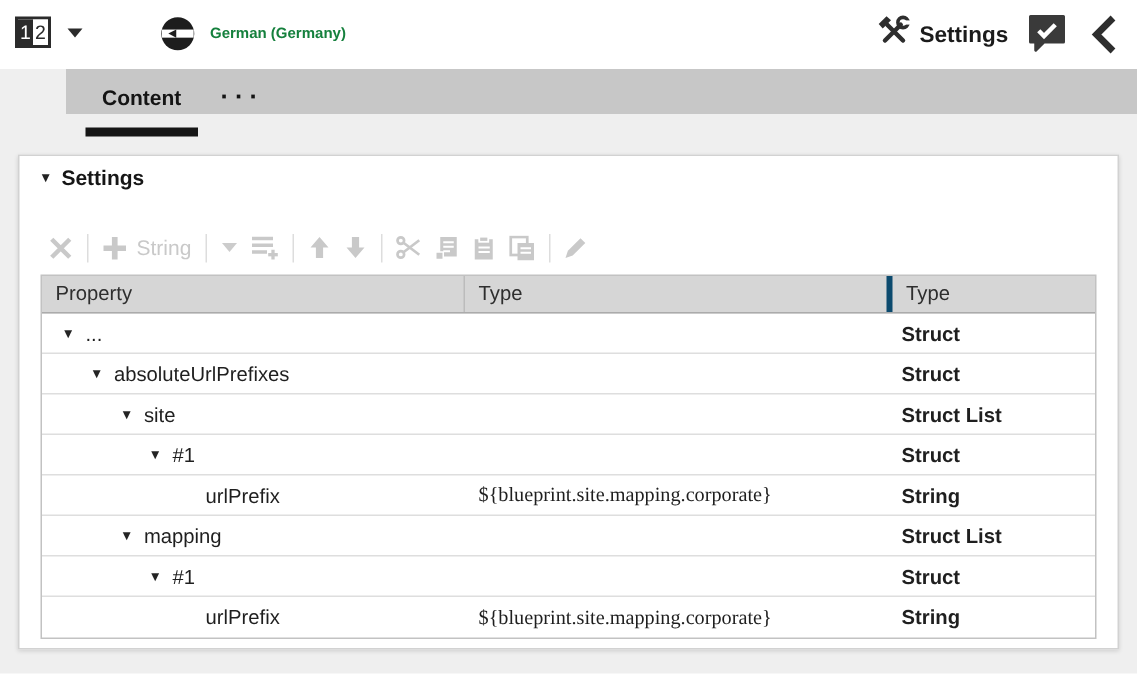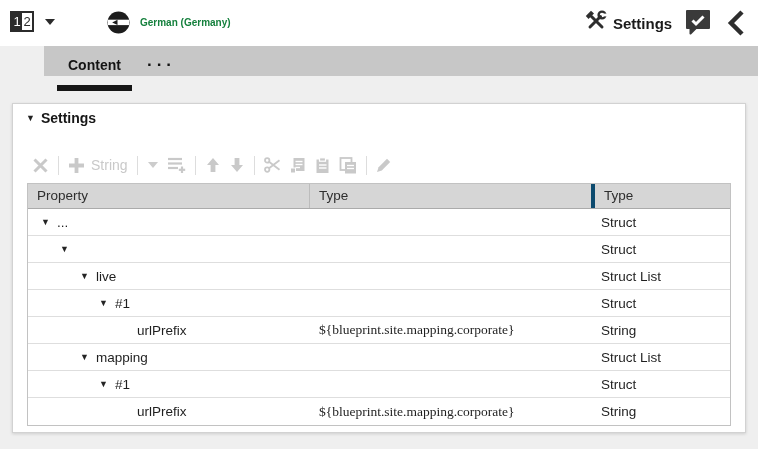--- a/index.html
+++ b/index.html
@@ -42,21 +42,21 @@
   .tbl{position:absolute;left:14px;top:79px;width:704px;box-sizing:border-box;border:1px solid #c2c2c2;background:#fff;}
   .tbl-header{display:flex;height:25px;background:#d6d6d6;box-sizing:border-box;border-bottom:1px solid #ababab;}
   .th{box-sizing:border-box;font-size:13.5px;color:#2e2e2e;line-height:24px;padding-left:9px;cursor:pointer;}
   .th-prop{width:281px;}
   .th-val{width:282px;border-left:1px solid #bcbcbc;}
   .th-type{flex:1;border-left:4px solid #0c4a6e;}
   .tbl-row{display:flex;height:27px;box-sizing:border-box;border-bottom:1px solid #dedede;align-items:center;font-size:13.5px;color:#1f1f1f;cursor:pointer;}
   .tbl-row:last-child{border-bottom:none;}
   .c-prop{width:281px;box-sizing:border-box;display:flex;align-items:center;white-space:nowrap;overflow:hidden;}
   .c-val{width:282px;box-sizing:border-box;padding-left:10px;white-space:nowrap;overflow:hidden;font-family:Liberation Serif, serif;}
-  .c-type{flex:1;box-sizing:border-box;padding-left:10px;white-space:nowrap;}
+  .c-type{flex:1;box-sizing:border-box;padding-left:10px;white-space:nowrap;font-weight:bold;}
   .expander{font-size:9px;color:#242424;margin-right:7px;cursor:pointer;}
   .lvl0{padding-left:13px;}
   .lvl1{padding-left:32px;}
   .lvl2{padding-left:52px;}
   .lvl3{padding-left:71px;}
   .lvl4{padding-left:109px;}
 </style>
 </head>
 <body>
 
@@ -224,29 +224,30 @@
           <span class="expander">▼</span>
           <span>...</span>
         </div>
         <div class="c-val"></div>
         <div class="c-type">Struct</div>
       </div>
 
       <div class="tbl-row">
         <div class="c-prop lvl1">
           <span class="expander">▼</span>
+          <span>absoluteUrlPrefixes</span>
         </div>
         <div class="c-val"></div>
         <div class="c-type">Struct</div>
       </div>
 
       <div class="tbl-row">
         <div class="c-prop lvl2">
           <span class="expander">▼</span>
-          <span>live</span>
+          <span>site</span>
         </div>
         <div class="c-val"></div>
         <div class="c-type">Struct List</div>
       </div>
 
       <div class="tbl-row">
         <div class="c-prop lvl3">
           <span class="expander">▼</span>
           <span>#1</span>
         </div>

